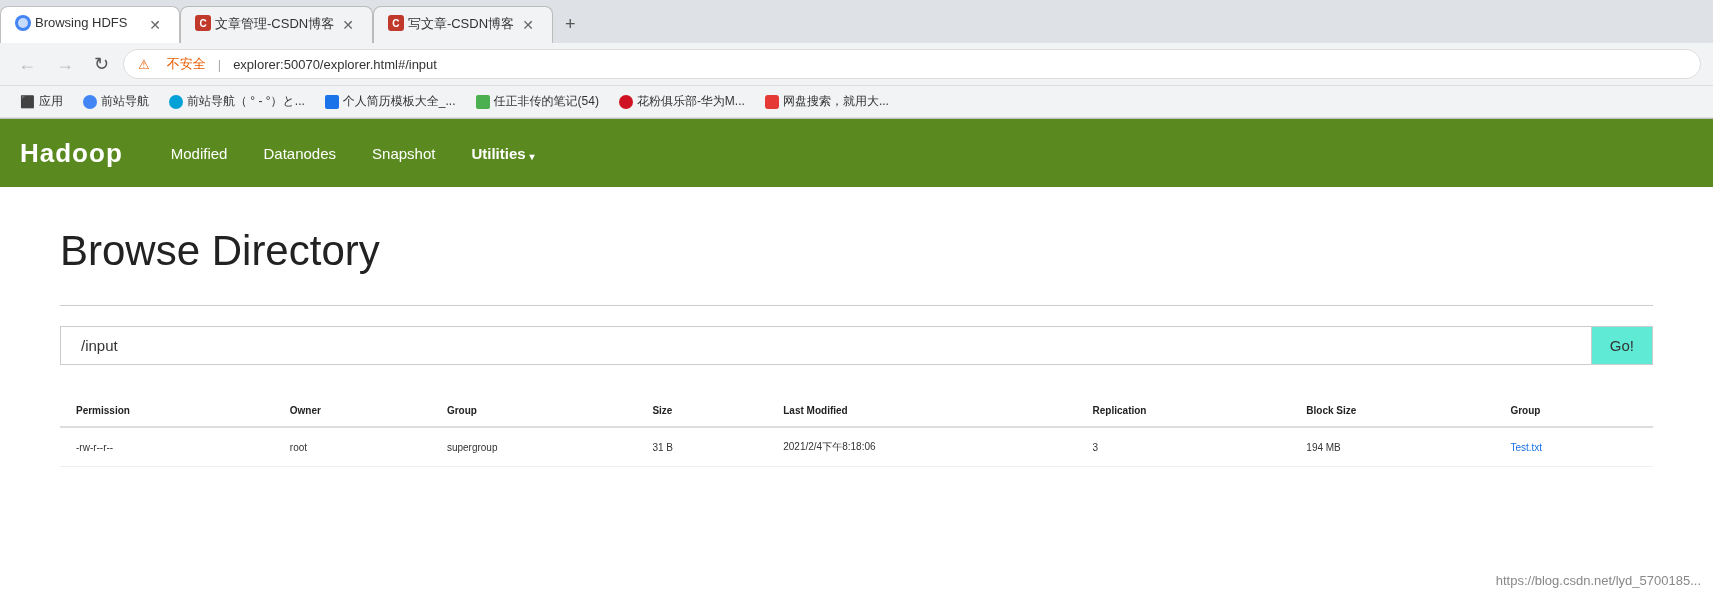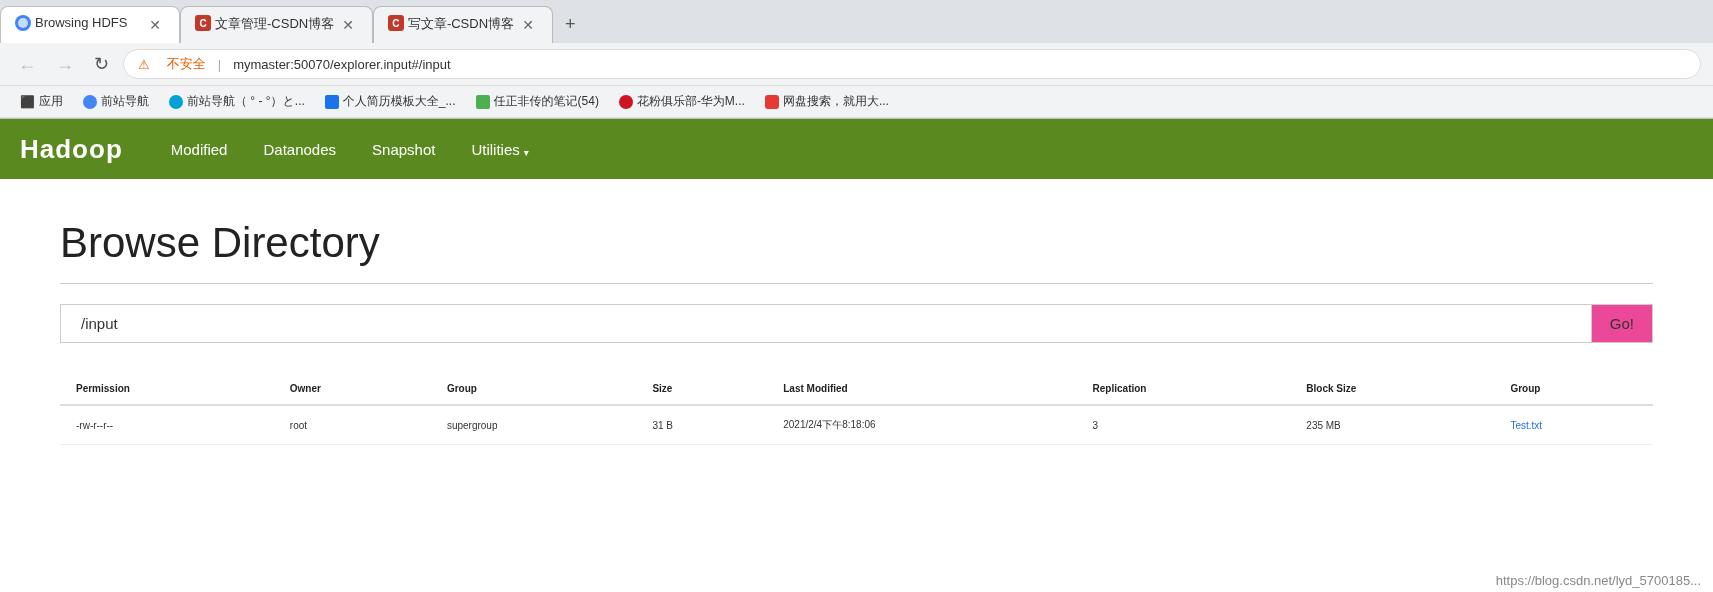--- a/index.html
+++ b/index.html
@@ -51,44 +51,44 @@
     .bk-icon.blue { background: #4285f4; }
     .bk-icon.bilibili { background: #00a1d6; border-radius: 50%; }
     .bk-icon.personal { background: #1a73e8; border-radius: 2px; }
     .bk-icon.green { background: #4caf50; border-radius: 2px; }
     .bk-icon.huawei { background: #cf1322; border-radius: 50%; }
     .bk-icon.disk { background: #e53935; border-radius: 3px; }
 
     
     .hadoop-nav {
       background: #5a8a1f;
-      display: flex; align-items: center; padding: 0 20px; height: 60px;
+      display: flex; align-items: center; padding: 0 20px; height: 68px;
     }
     .hadoop-logo {
       font-size: 26px; font-weight: bold; color: #fff;
       margin-right: 30px; letter-spacing: 1px;
     }
     .nav-item {
       color: #fff; padding: 10px 18px; font-size: 15px; cursor: pointer;
       text-decoration: none; border-radius: 4px;
     }
-    .nav-item.dropdown { display: flex; align-items: flex-end; gap: 4px; }
+    .nav-item.dropdown { display: flex; align-items: flex-end; gap: 4px; font-weight: bold; }
     .dropdown-arrow { font-size: 10px; }
 
     
     .main-content { padding: 40px 60px; background: #fff; min-height: 400px; }
-    .page-title { font-size: 42px; font-weight: 300; color: #222; margin-bottom: 16px; }
+    .page-title { font-size: 42px; font-weight: 300; color: #222; margin-bottom: 30px; }
     .path-divider { border: none; border-top: 1px solid #ccc; margin-bottom: 20px; }
     .path-bar { display: flex; align-items: center; margin-bottom: 30px; }
     .path-input {
       flex: 1; padding: 10px 20px; font-size: 15px; color: #333;
       border: 1px solid #ccc; border-right: none; outline: none;
     }
     .go-btn {
-      padding: 10px 18px; background: #ec4899; border: 1px solid #ccc;
+      padding: 10px 18px; background: #5eead4; border: 1px solid #ccc;
       font-size: 15px; cursor: pointer; color: #333; text-align: right;
     }
 
     
     .file-table { width: 100%; border-collapse: collapse; font-size: 10px; }
     .file-table th {
       text-align: left; padding: 10px 16px; font-weight: bold;
       border-bottom: 2px solid #ddd; color: #222;
     }
     .file-table td {
@@ -132,21 +132,21 @@
   </div>
 
   <div class="address-bar-row">
     <span class="nav-btn disabled">←</span>
     <span class="nav-btn disabled">→</span>
     <span class="nav-btn">↻</span>
     <div class="address-bar">
       <span class="address-warning">⚠</span>
       <span style="color:#e65c00;font-size:13px;margin-left:9px;">不安全</span>
       <span style="color:#aaa;margin:0 4px;">|</span>
-      <span class="address-url">mymaster:50070/explorer.input#/input</span>
+      <span class="address-url">explorer:50070/explorer.html#/input</span>
     </div>
   </div>
 
   <div class="bookmarks-bar">
     <div class="bookmark-item">
       <span style="display:inline-flex;gap:3px;">
         ⬛
       </span>
       <span>应用</span>
     </div>
@@ -211,21 +211,21 @@
       </tr>
     </thead>
     <tbody>
       <tr class="table-row">
         <td>-rw-r--r--</td>
         <td>root</td>
         <td>supergroup</td>
         <td>31 B</td>
         <td>2021/2/4下午8:18:06</td>
         <td>3</td>
-        <td>235 MB</td>
+        <td>194 MB</td>
         <td>
           <a class="file-link">Test.txt</a>
         </td>
       </tr>
     </tbody>
   </table>
 </div>
 
 <div class="status-bar">
   <span>https://blog.csdn.net/lyd_5700185...</span>

